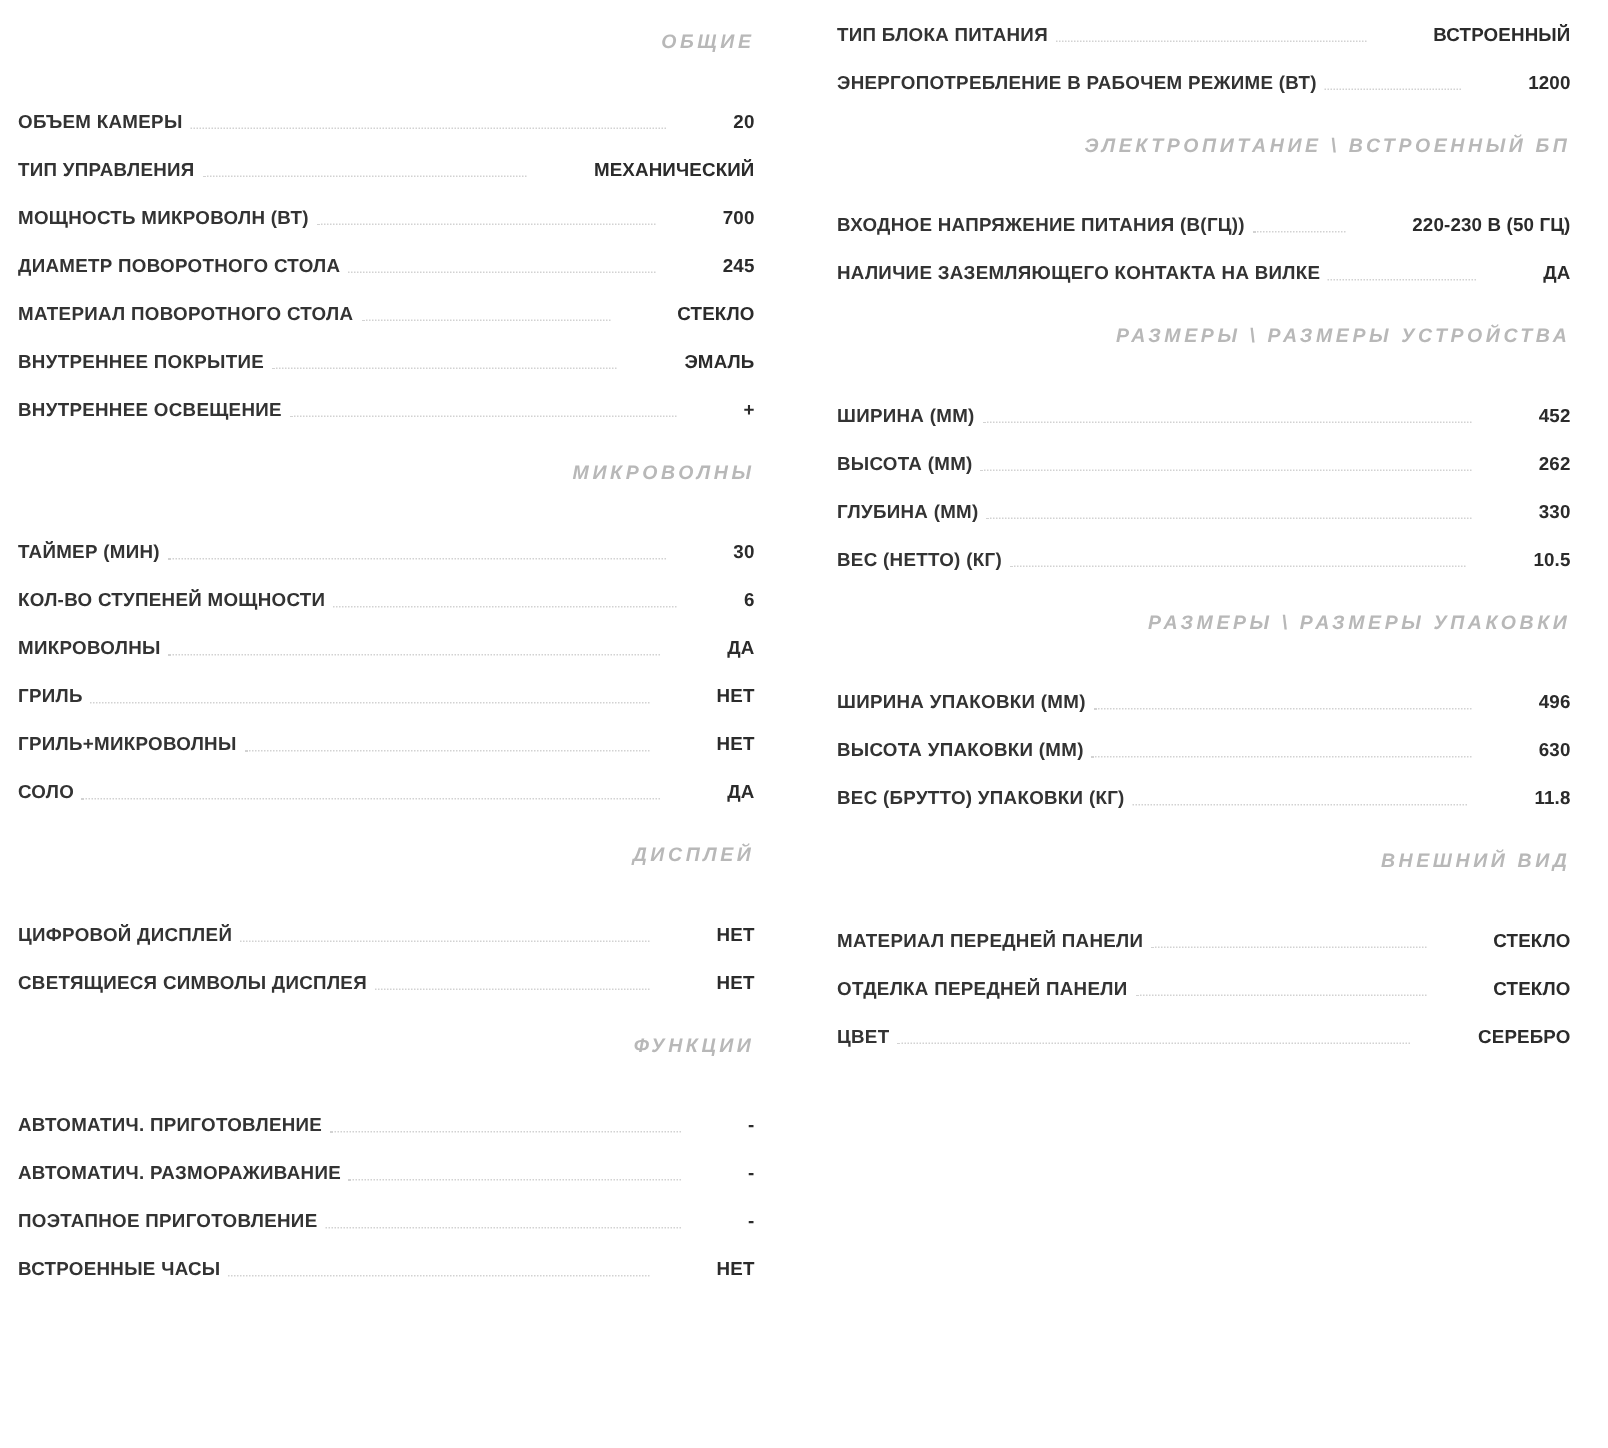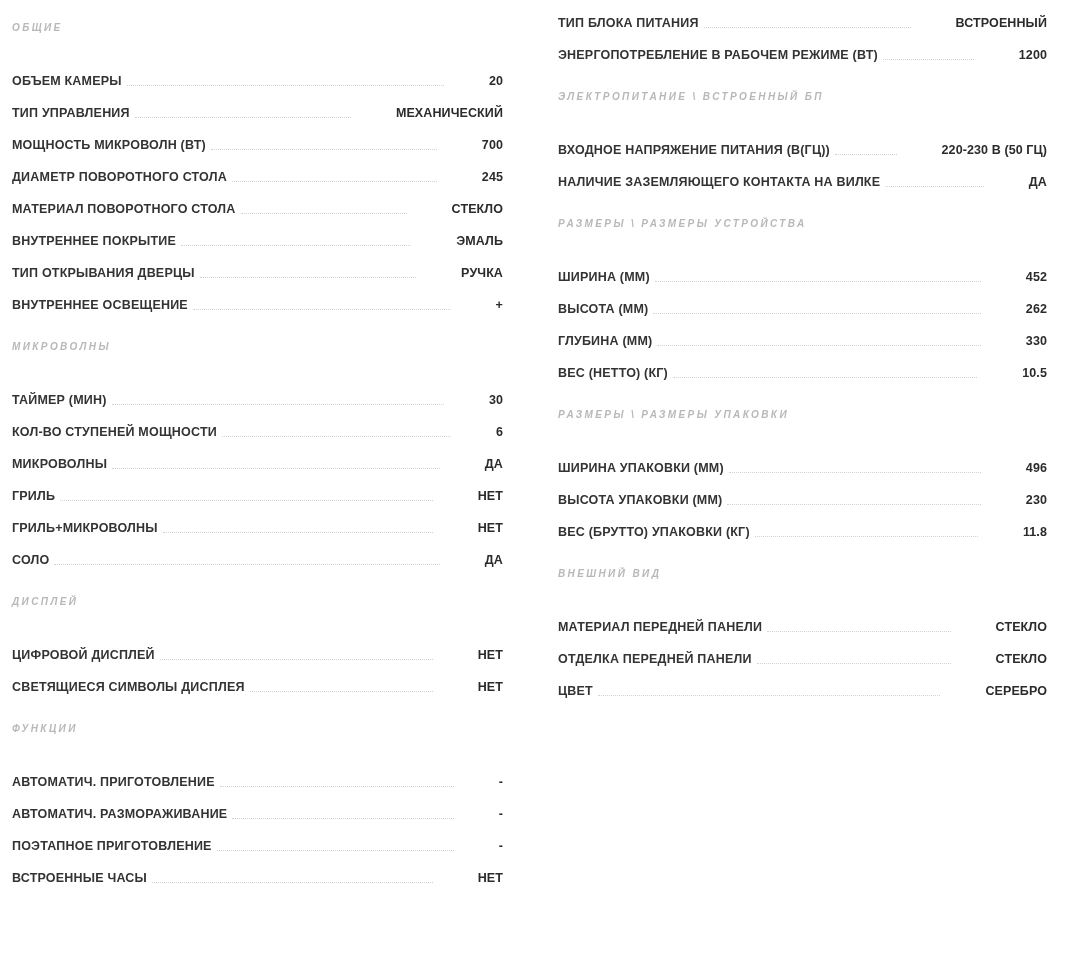--- a/index.html
+++ b/index.html
@@ -23,31 +23,32 @@
   .spec-column {
     width: 536px;
     box-sizing: border-box;
     padding: 0 33px 0 12px;
   }
   .spec-column.right {
     padding: 0 25px 0 22px;
   }
 
   .section-title {
-    font-size: 10px;
+    font-size: 13px;
     font-style: italic;
     font-weight: bold;
     letter-spacing: 2.4px;
     color: #b8b8b8;
     text-transform: uppercase;
     white-space: nowrap;
     margin: 0;
     padding: 0;
     height: 16px;
     line-height: 16px;
+    text-align: right;
   }
   .spec-column > .section-title {
     margin-top: 25px;
     margin-bottom: 22px;
   }
   .spec-column > .section-title:first-child {
     margin-top: 20px;
   }
 
   .spec-row {
@@ -114,25 +115,20 @@
         <span class="spec-label">МАТЕРИАЛ ПОВОРОТНОГО СТОЛА</span>
         <span class="spec-leader"></span>
         <span class="spec-value">СТЕКЛО</span>
       </div>
       <div class="spec-row">
         <span class="spec-label">ВНУТРЕННЕЕ ПОКРЫТИЕ</span>
         <span class="spec-leader"></span>
         <span class="spec-value">ЭМАЛЬ</span>
       </div>
       <div class="spec-row">
-        <span class="spec-label">ТИП ОТКРЫВАНИЯ ДВЕРЦЫ</span>
-        <span class="spec-leader"></span>
-        <span class="spec-value">РУЧКА</span>
-      </div>
-      <div class="spec-row">
         <span class="spec-label">ВНУТРЕННЕЕ ОСВЕЩЕНИЕ</span>
         <span class="spec-leader"></span>
         <span class="spec-value">+</span>
       </div>
       <div class="section-title">МИКРОВОЛНЫ</div>
       <div class="spec-row">
         <span class="spec-label">ТАЙМЕР (МИН)</span>
         <span class="spec-leader"></span>
         <span class="spec-value">30</span>
       </div>
@@ -239,21 +235,21 @@
       </div>
       <div class="section-title">РАЗМЕРЫ \ РАЗМЕРЫ УПАКОВКИ</div>
       <div class="spec-row">
         <span class="spec-label">ШИРИНА УПАКОВКИ (ММ)</span>
         <span class="spec-leader"></span>
         <span class="spec-value">496</span>
       </div>
       <div class="spec-row">
         <span class="spec-label">ВЫСОТА УПАКОВКИ (ММ)</span>
         <span class="spec-leader"></span>
-        <span class="spec-value">230</span>
+        <span class="spec-value">630</span>
       </div>
       <div class="spec-row">
         <span class="spec-label">ВЕС (БРУТТО) УПАКОВКИ (КГ)</span>
         <span class="spec-leader"></span>
         <span class="spec-value">11.8</span>
       </div>
       <div class="section-title">ВНЕШНИЙ ВИД</div>
       <div class="spec-row">
         <span class="spec-label">МАТЕРИАЛ ПЕРЕДНЕЙ ПАНЕЛИ</span>
         <span class="spec-leader"></span>

